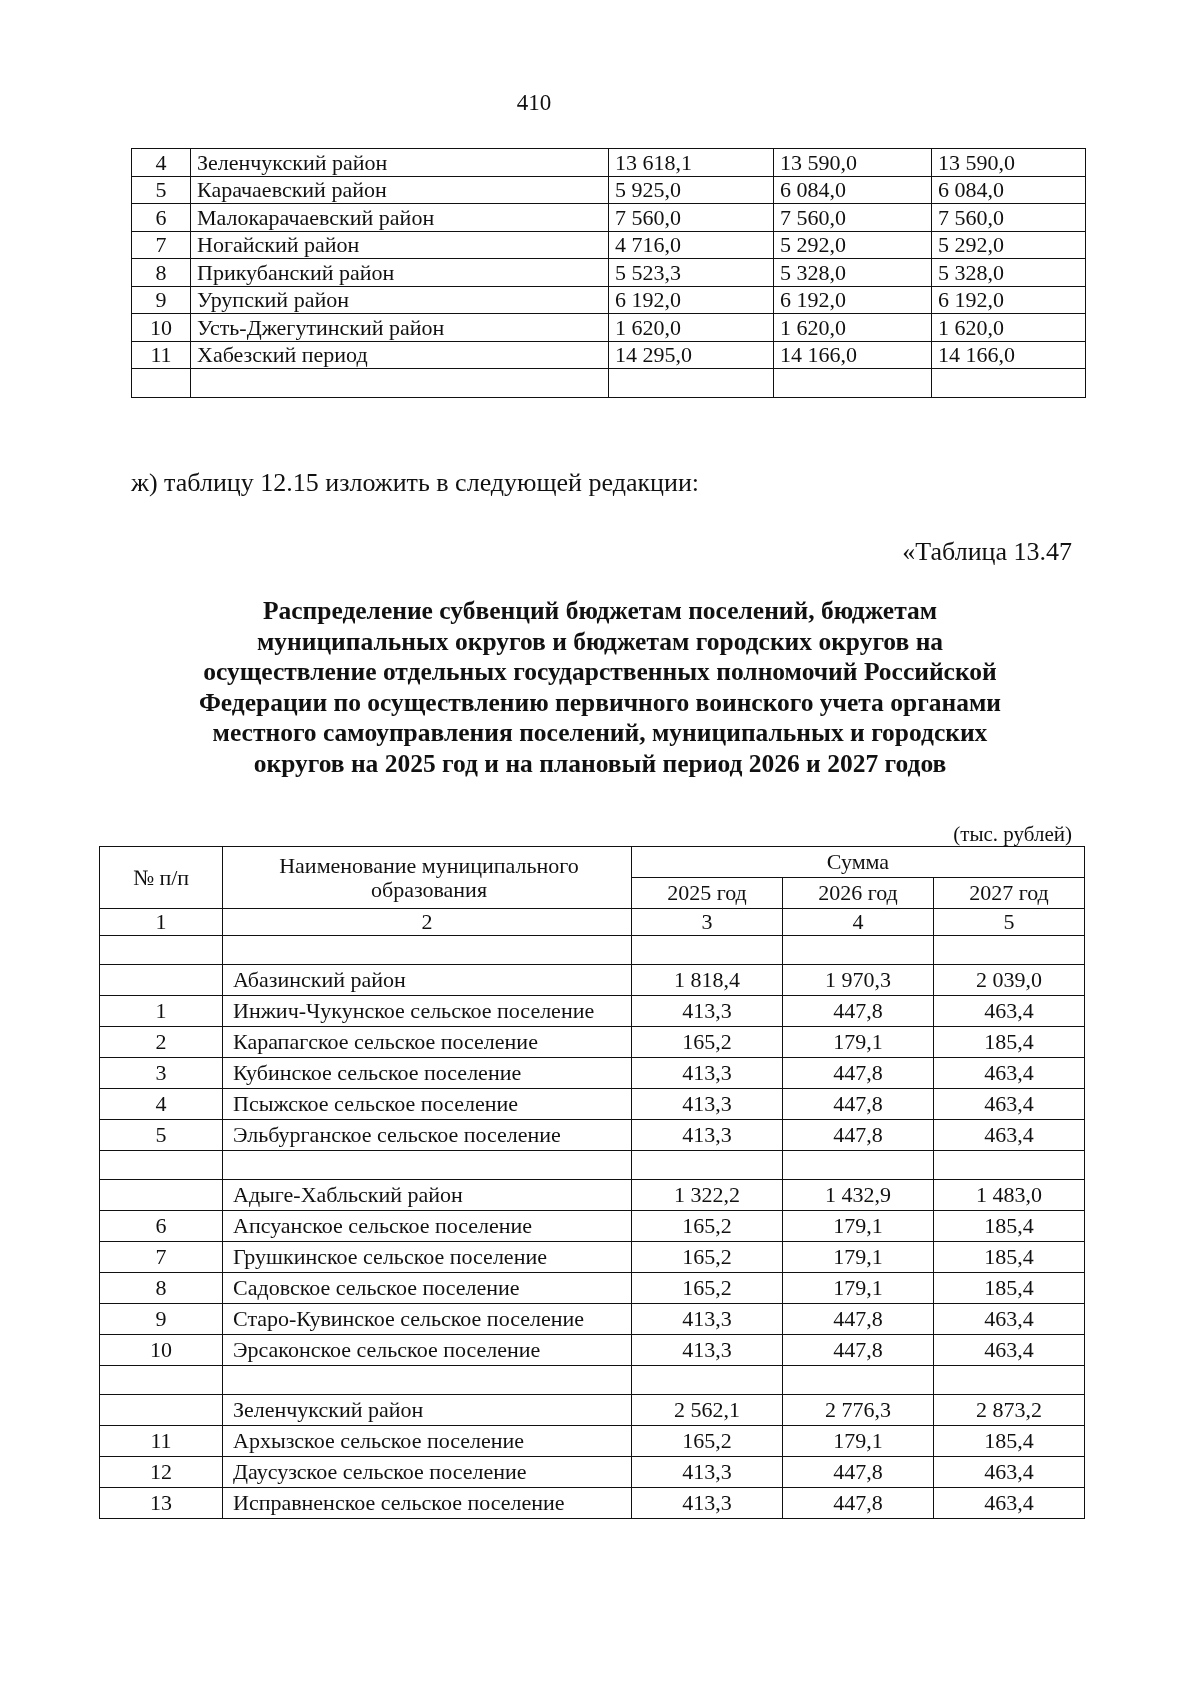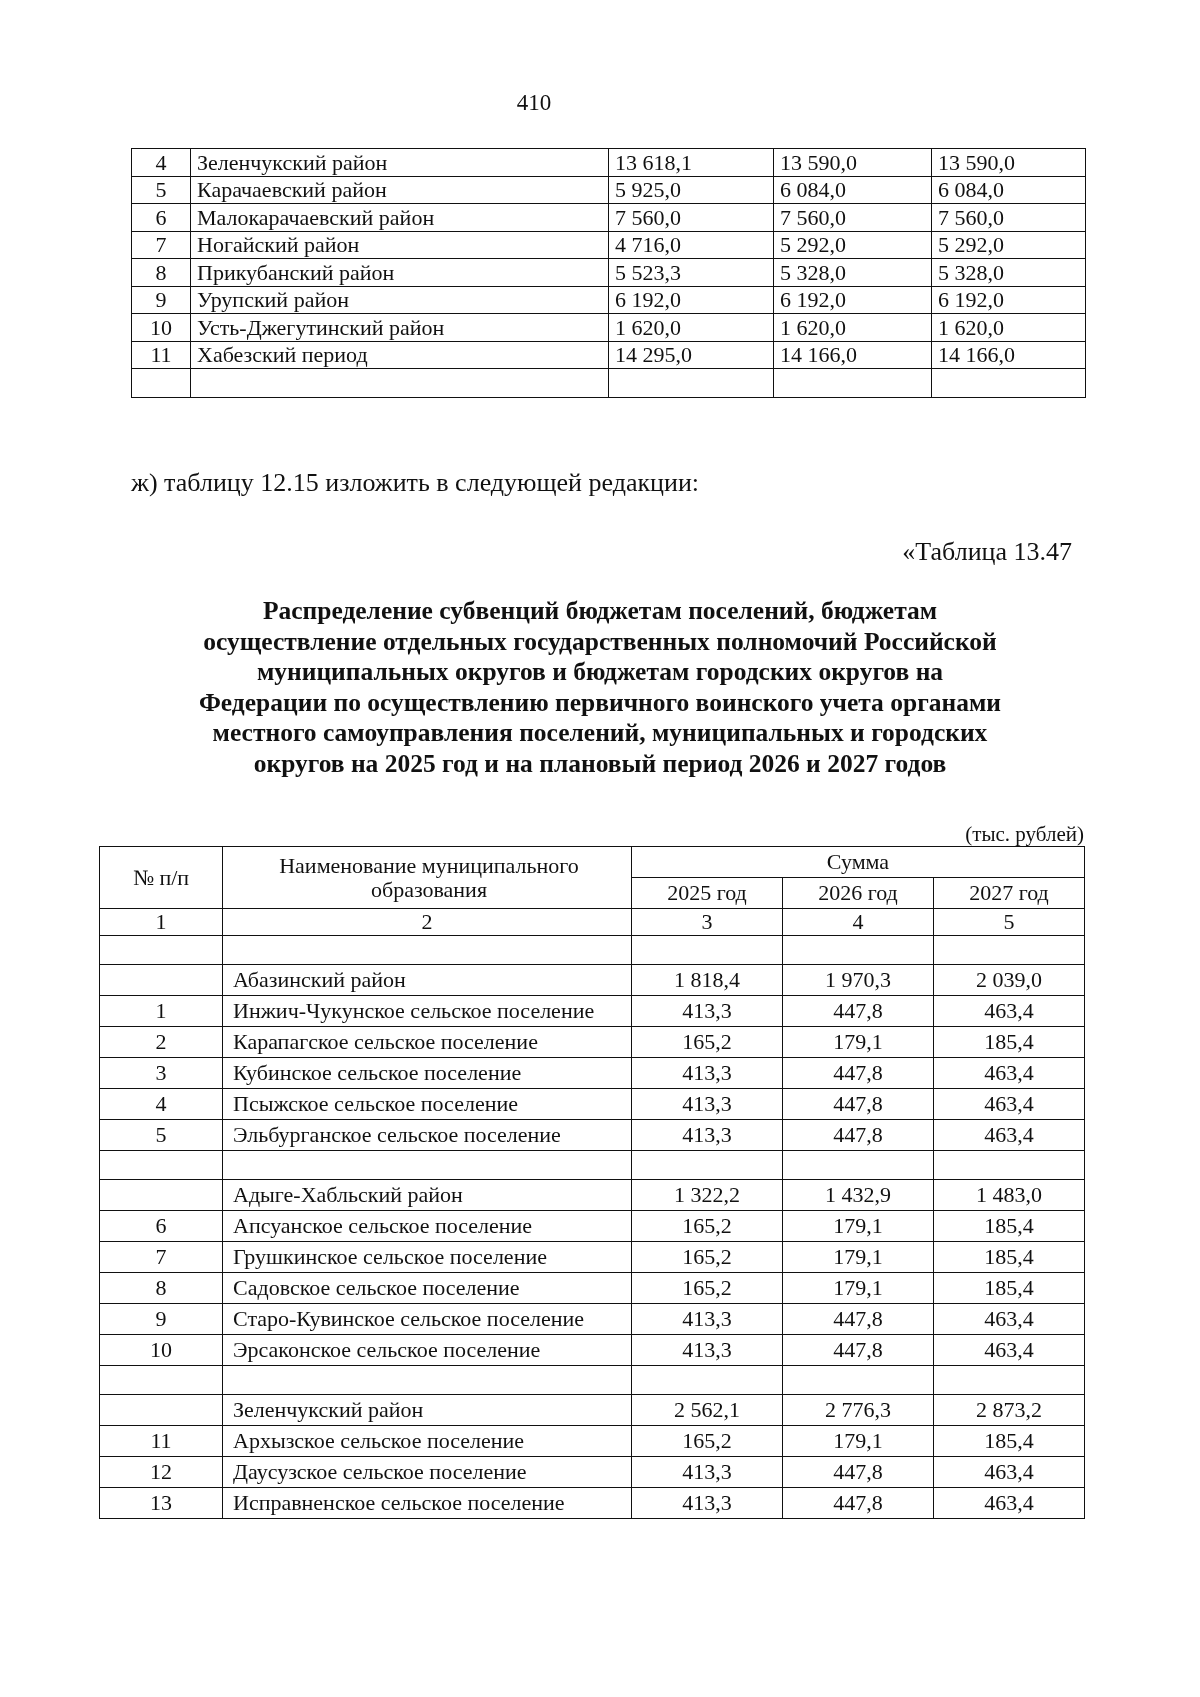--- a/index.html
+++ b/index.html
@@ -26,21 +26,21 @@
     position: absolute; left: 131px; top: 468px; font-size: 26px;
   }
   .table-label {
     position: absolute; right: 128px; top: 537px; font-size: 26px;
   }
   .title {
     position: absolute; left: 100px; width: 1000px; top: 596px;
     text-align: center; font-weight: bold; font-size: 25.5px; line-height: 30.5px;
   }
   .units {
-    position: absolute; right: 116px; top: 822px; font-size: 21px;
+    position: absolute; right: 128px; top: 822px; font-size: 21px;
   }
   
   #t2 { left: 99px; top: 846px; width: 986px; border-radius: 27px; }
   #t2 td { height: 30px; padding-top: 0; padding-bottom: 0; vertical-align: middle; }
   #t2 .c1 { width: 110px; text-align: center; }
   #t2 .c2 { width: 392px; text-align: left; padding-left: 10px; }
   #t2 .c3 { width: 145px; text-align: center; }
   #t2 .c4 { width: 128px; text-align: center; }
   #t2 .c5 { text-align: center; }
   #t2 .hdr td { text-align: center; }
@@ -118,22 +118,22 @@
         <td class="c5"></td>
       </tr>
     </tbody>
 </table>
 
 <div class="para">ж) таблицу 12.15 изложить в следующей редакции:</div>
 <div class="table-label">«Таблица 13.47</div>
 
 <div class="title">
   <div>Распределение субвенций бюджетам поселений, бюджетам</div>
+  <div>муниципальных округов и бюджетам городских округов на</div>
   <div>осуществление отдельных государственных полномочий Российской</div>
-  <div>муниципальных округов и бюджетам городских округов на</div>
   <div>Федерации по осуществлению первичного воинского учета органами</div>
   <div>местного самоуправления поселений, муниципальных и городских</div>
   <div>округов на 2025 год и на плановый период 2026 и 2027 годов</div>
 </div>
 
 <div class="units">(тыс. рублей)</div>
 
 <table id="t2">
   <tbody id="t2-body">
     <tr class="hdr">

